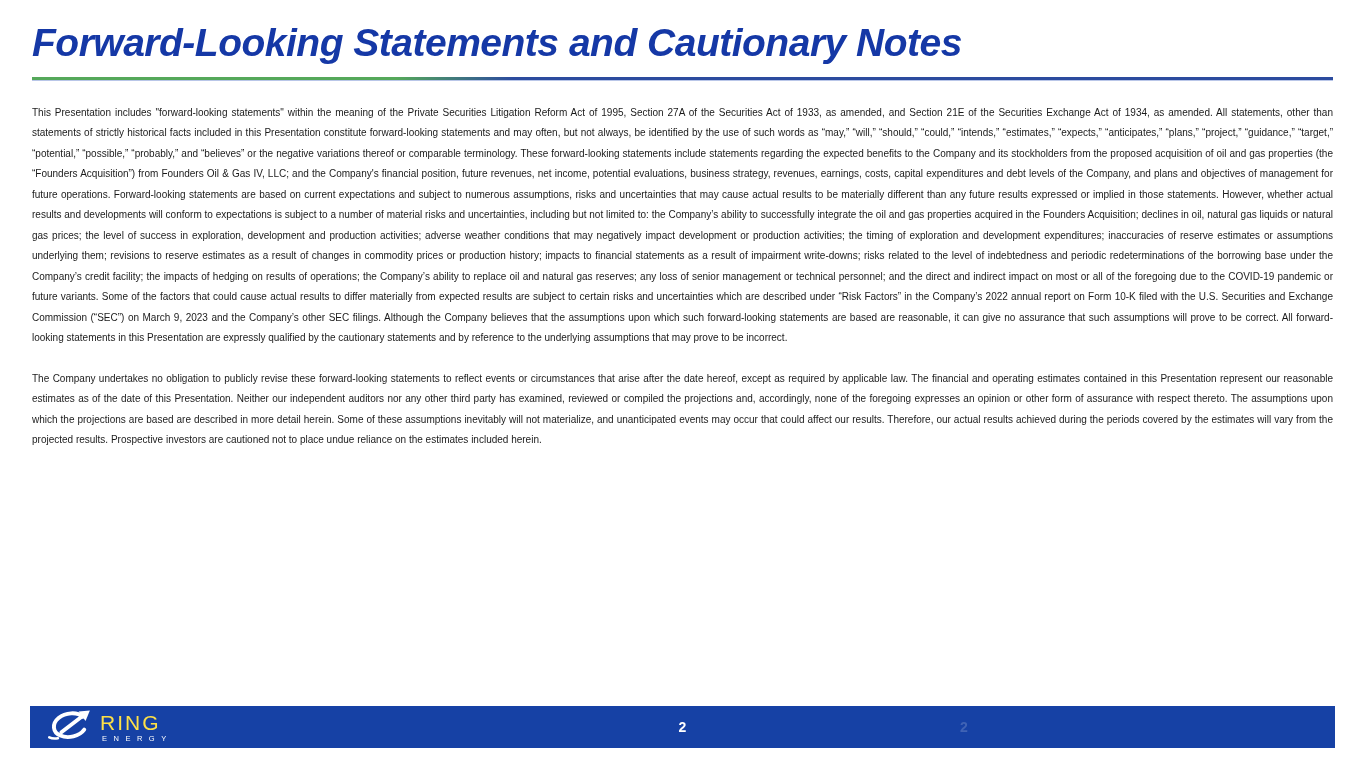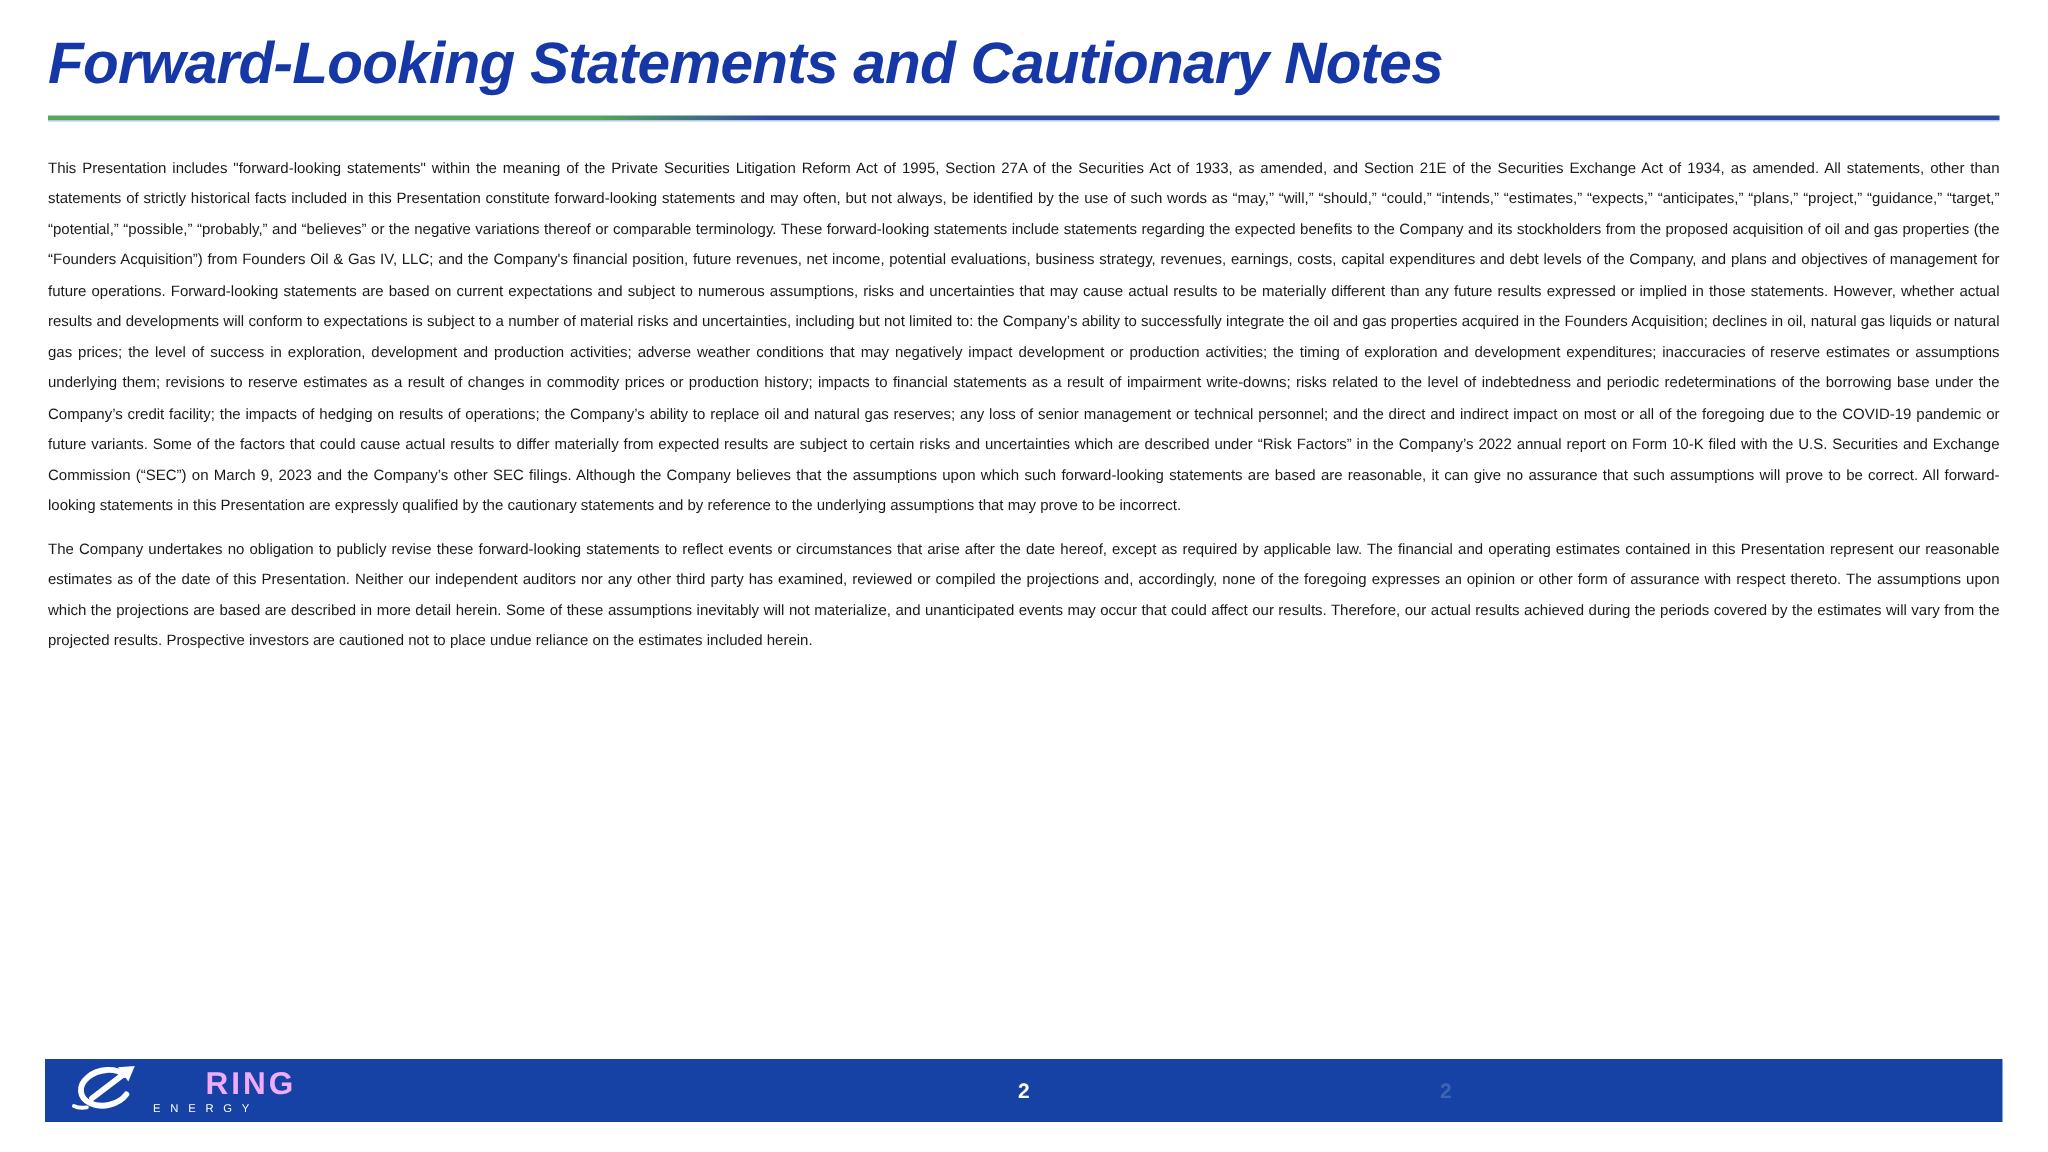--- a/index.html
+++ b/index.html
@@ -31,21 +31,21 @@
   }
 
   
   .content {
     margin: 22px 32px 0 32px;
     color: var(--body-text, #1A1A1A);
     font-size: 10px;
     line-height: 20.5px;
     text-align: justify;
   }
-  .content p + p { margin-top: 8px; }
+  .content p + p { margin-top: 20px; }
 
   
   .footer-bar {
     position: absolute;
     left: 30px;
     right: 30px;
     bottom: 20px;
     height: 42px;
     background: var(--bar-blue, #1641A5);
     display: flex;
@@ -53,25 +53,24 @@
   }
   .logo {
     display: flex;
     align-items: center;
     margin-left: 14px;
     gap: 4px;
   }
   .logo-mark { width: 52px; height: 38px; display: block; }
   .logo-text-block { display: flex; flex-direction: column; line-height: 1; }
   .logo-name {
-    color: #f0abfc;
-    font-weight: bold;
+    color: #fde047;
+    font-weight: normal;
     font-size: 21px;
     letter-spacing: 2px;
-    margin-left: 37px;
   }
   .logo-sub {
     color: #ffffff;
     font-size: 7.5px;
     letter-spacing: 6.5px;
     margin-top: 2px;
     margin-left: 2px;
   }
   .page-number {
     position: absolute;

